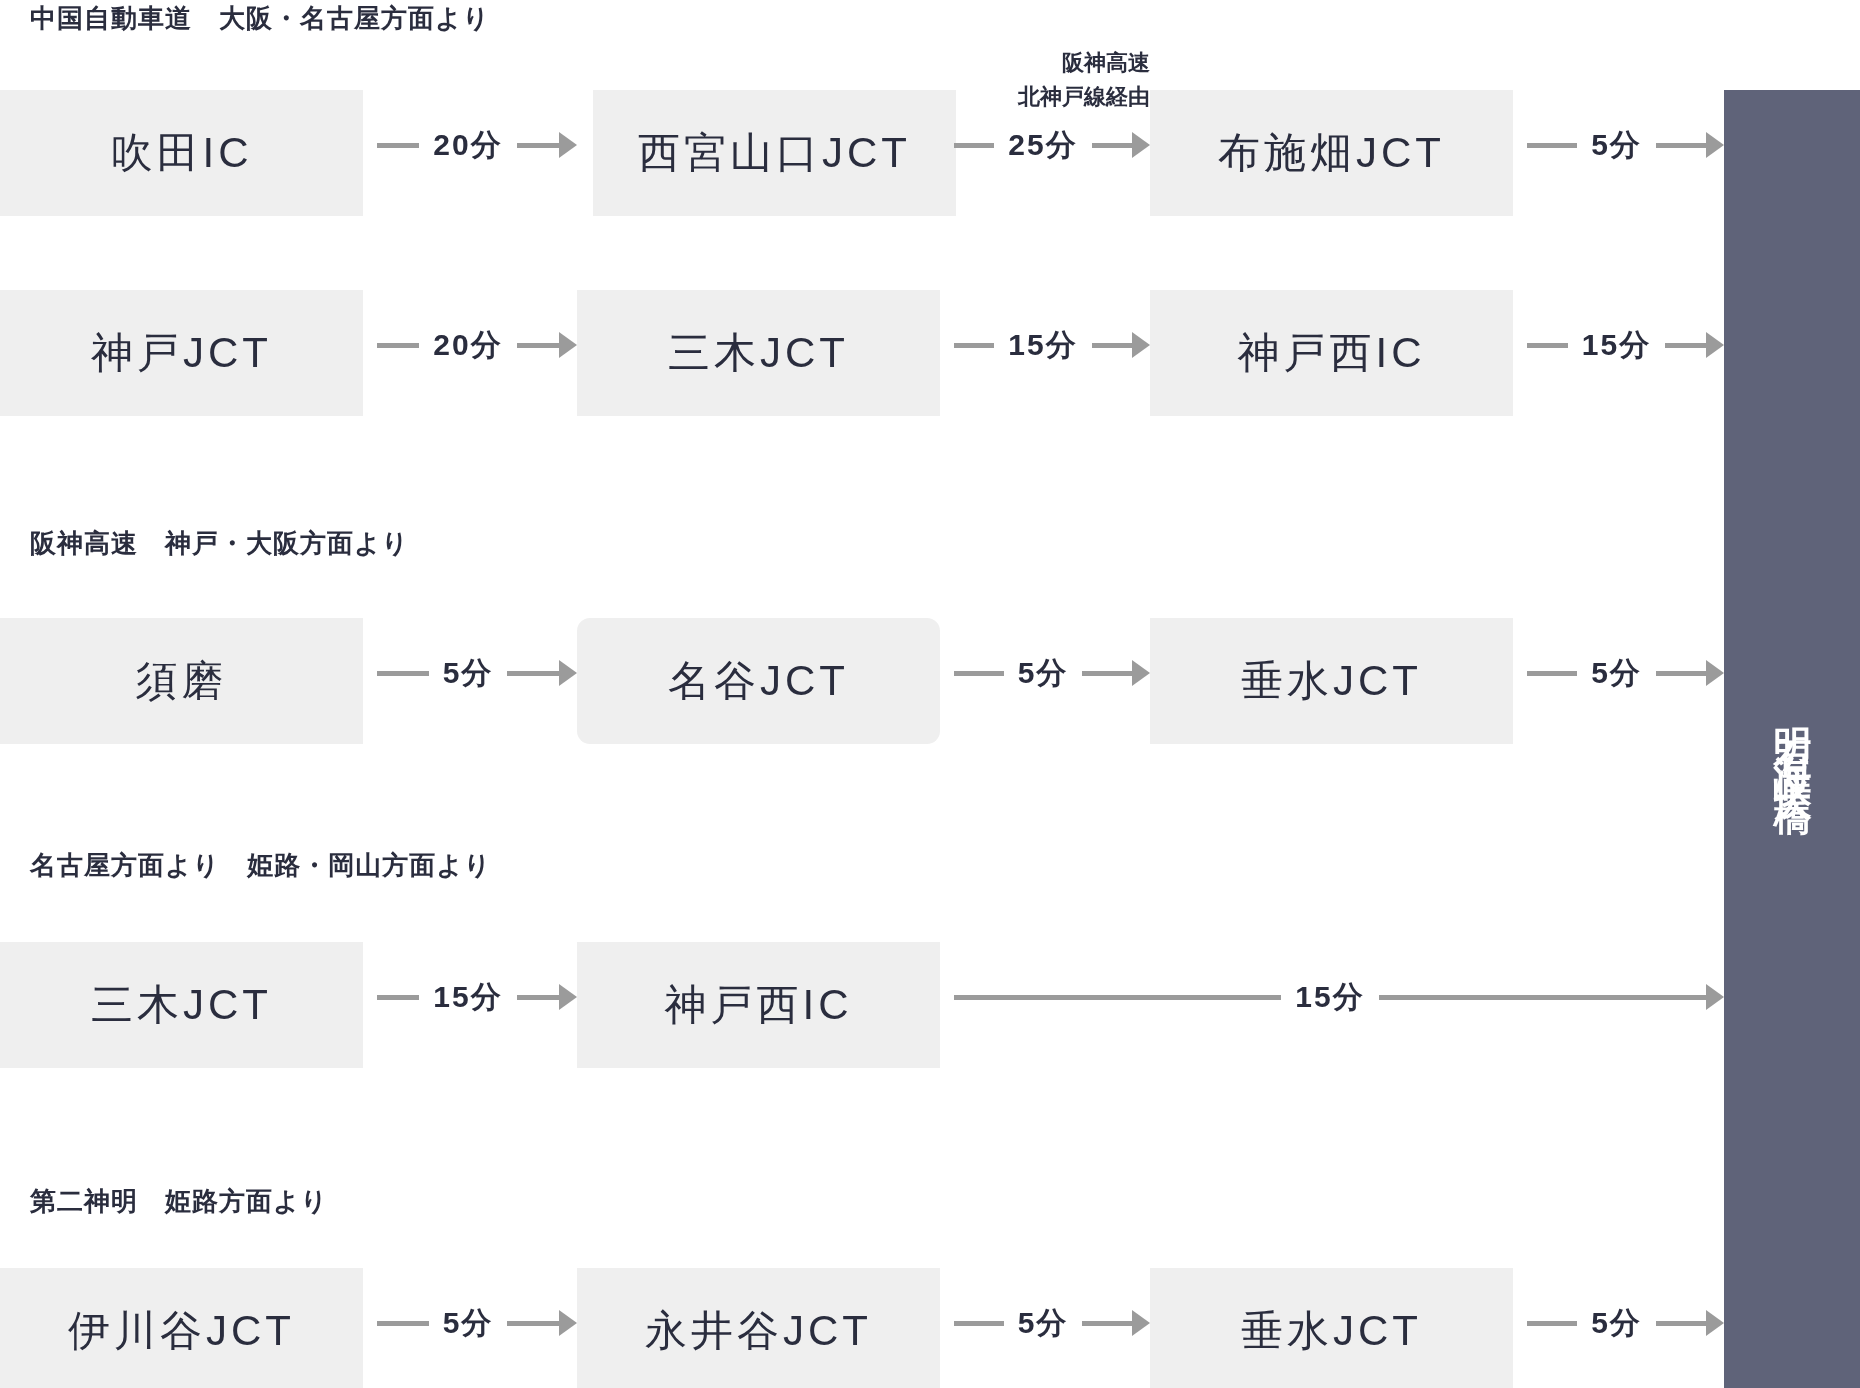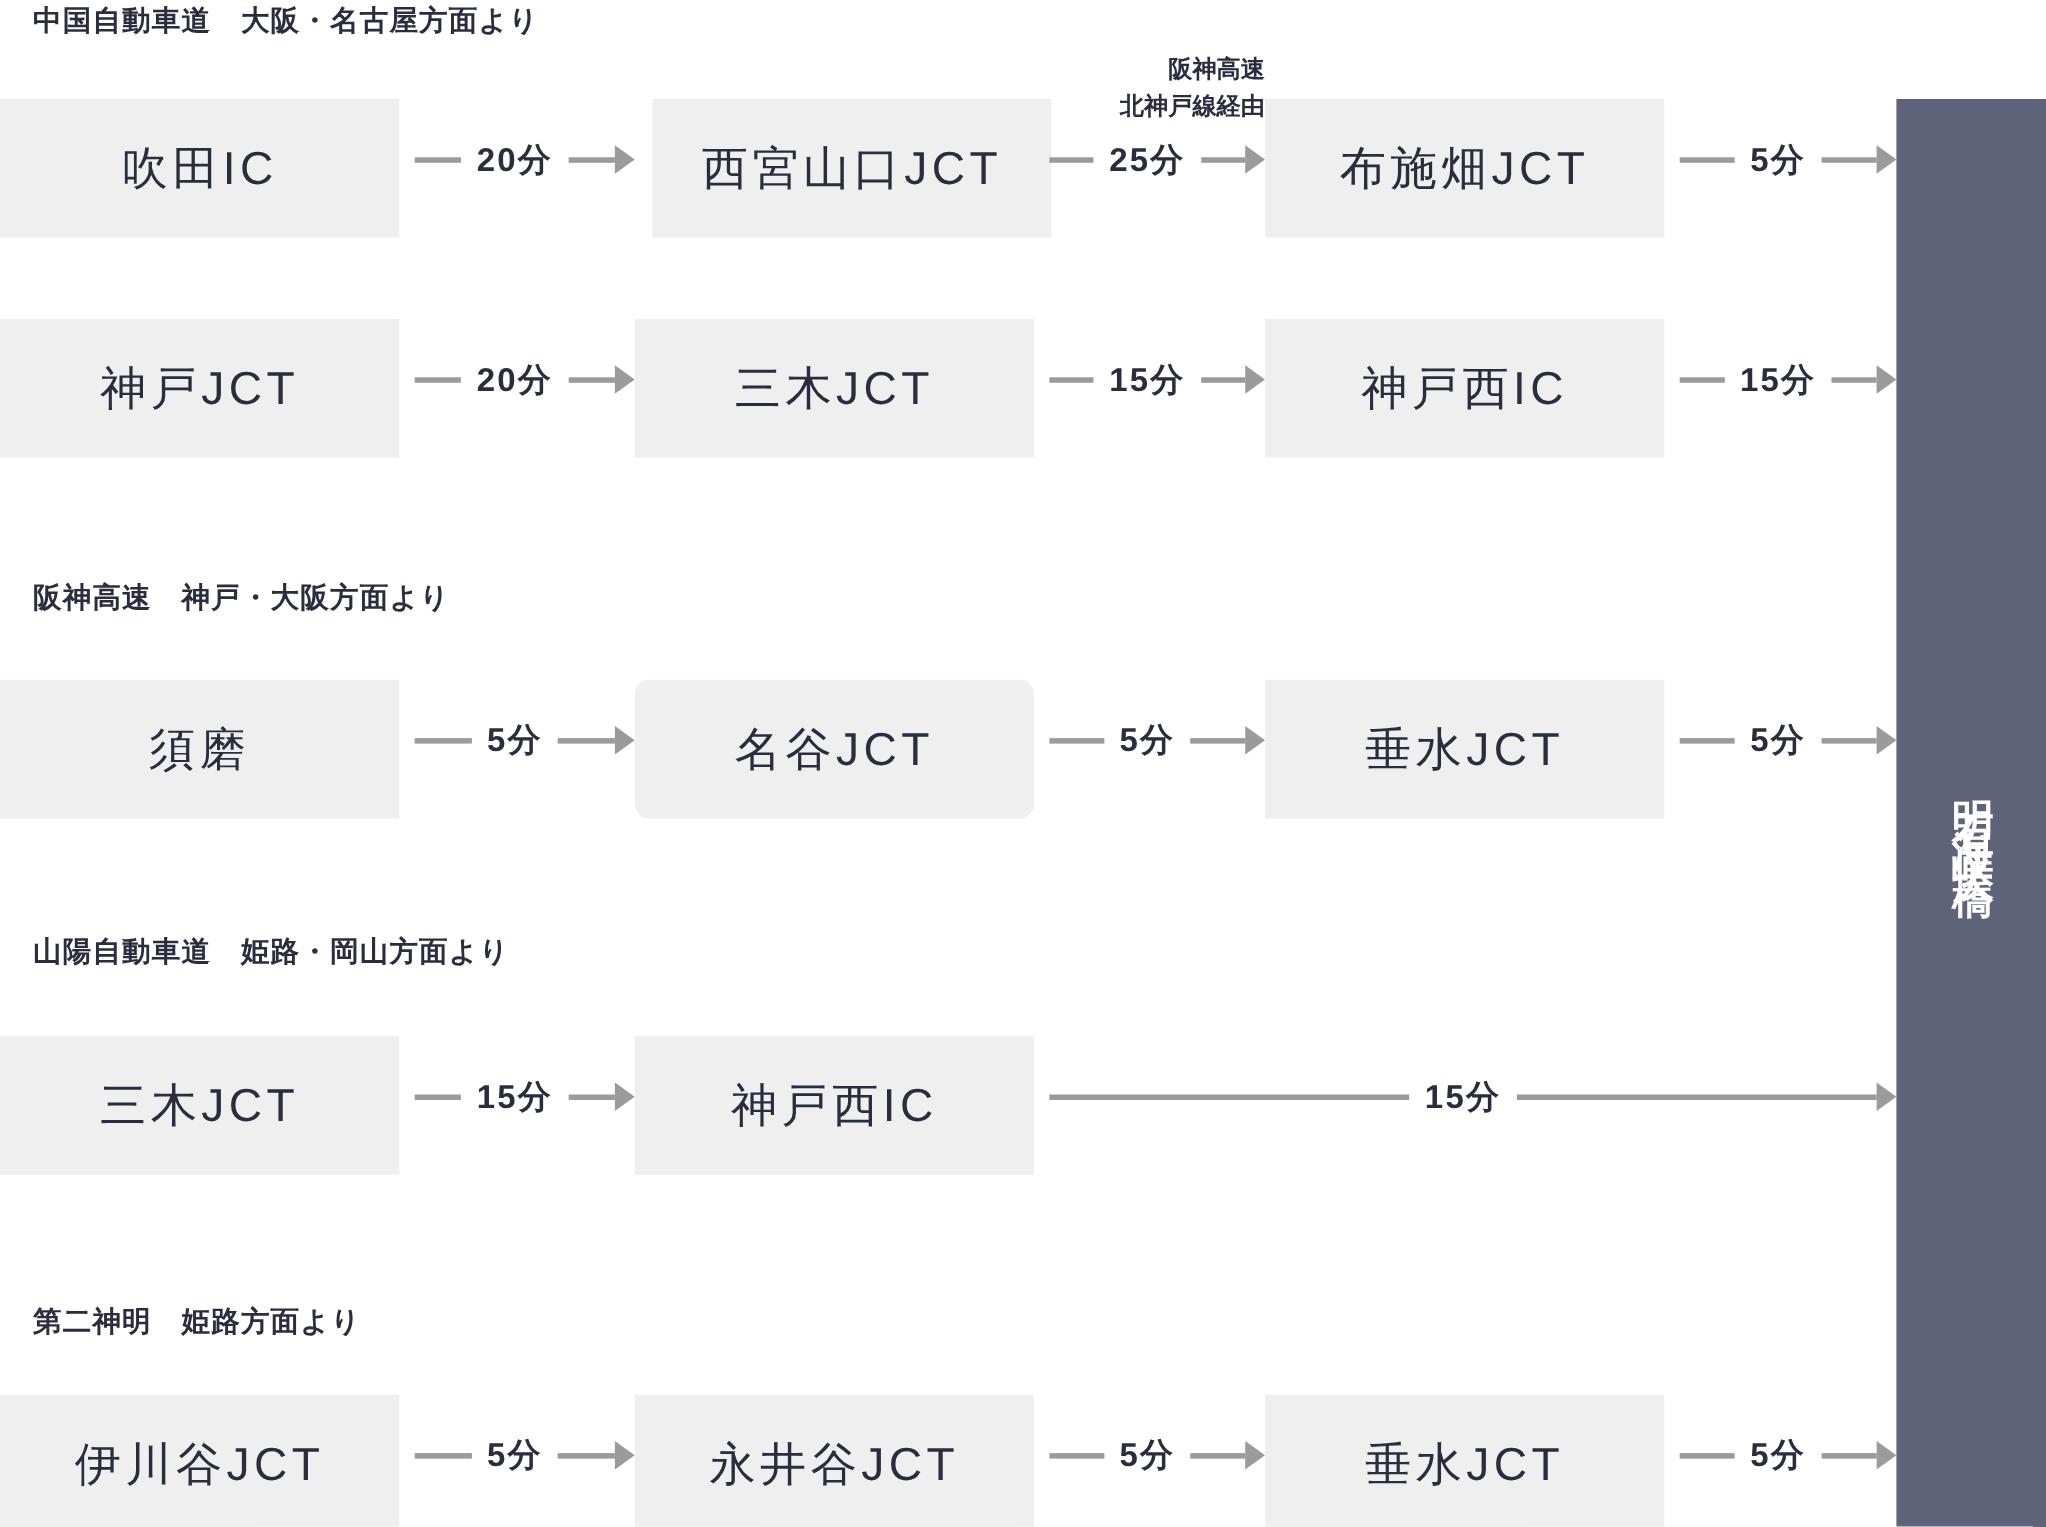--- a/index.html
+++ b/index.html
@@ -68,21 +68,21 @@
     white-space:pre;
   }
 </style>
 </head>
 <body>
 
 <div class="canvas">
   <div id="flow-mount">
       <div class="section-label" style="top: 1px;">中国自動車道　大阪・名古屋方面より</div>
       <div class="section-label" style="top: 526px;">阪神高速　神戸・大阪方面より</div>
-      <div class="section-label" style="top: 848px;">山陽自動車道　姫路・岡山方面より</div>
+      <div class="section-label" style="top: 848px;">名古屋方面より　姫路・岡山方面より</div>
       <div class="section-label" style="top: 1184px;">第二神明　姫路方面より</div>
       <div class="station-box" style="left: 0px; top: 90px;">吹田IC</div>
       <div class="station-box" style="left: 577px; top: 90px; margin-left: 16px;">西宮山口JCT</div>
       <div class="station-box" style="left: 1150px; top: 90px;">布施畑JCT</div>
       <div class="travel-arrow" style="left: 363px; top: 90px; width: 214px;">
         <div class="line"></div>
         <div class="time">20分</div>
         <div class="line"></div>
         <div class="head"></div>
       </div>

